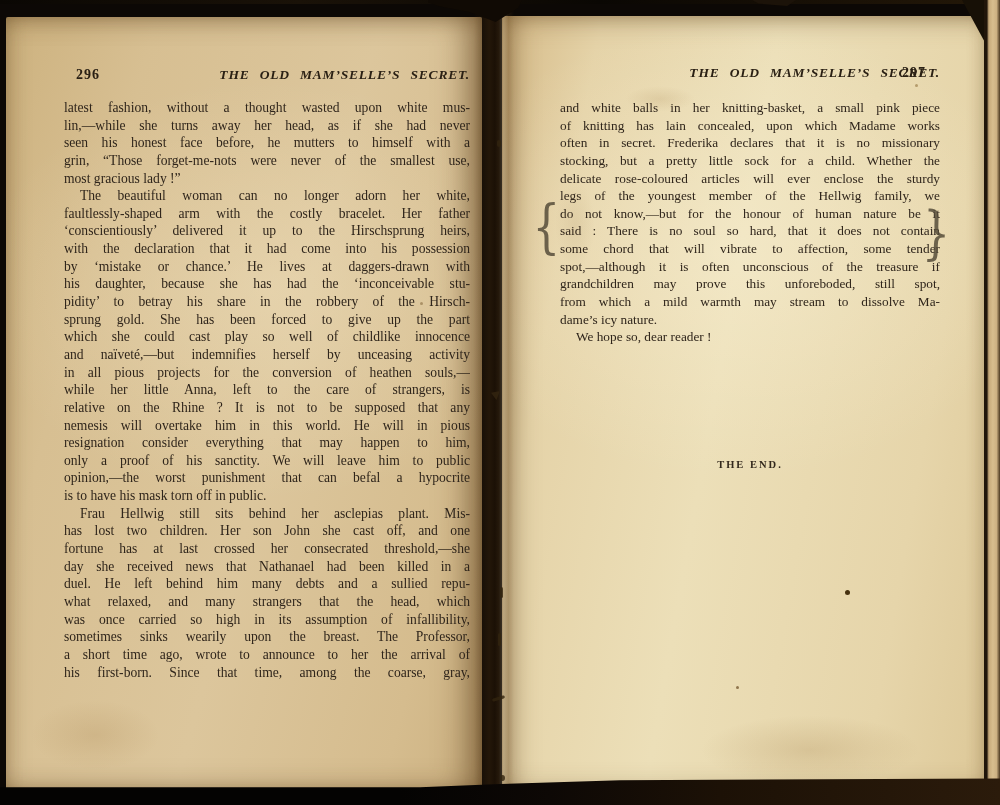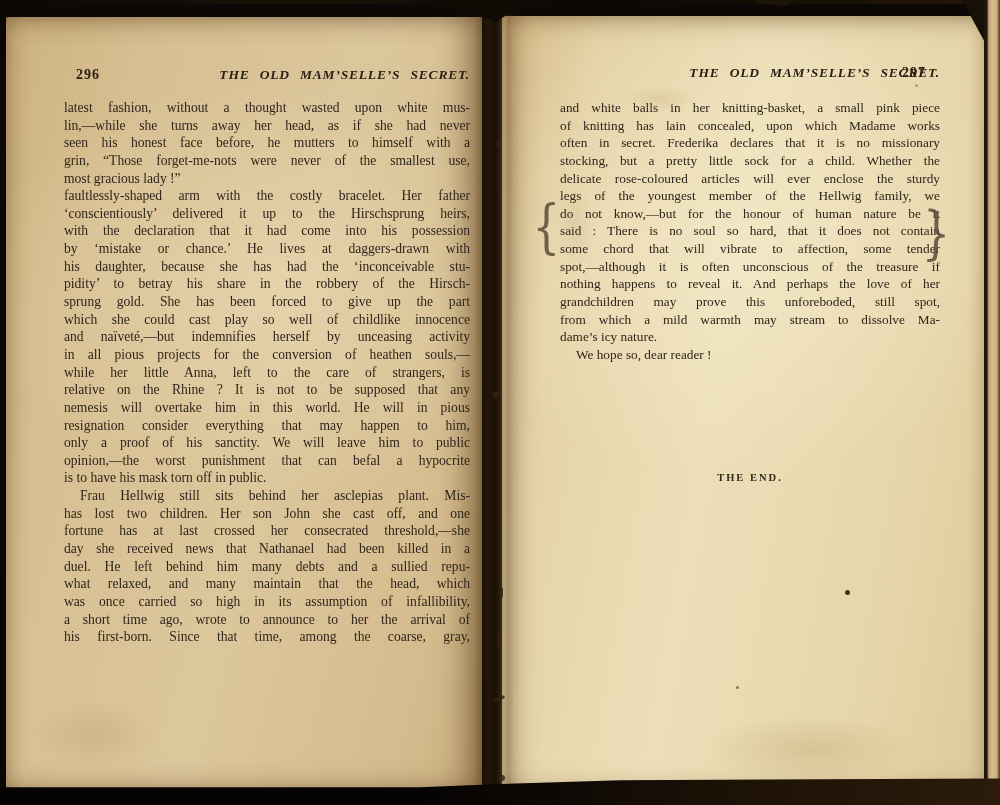--- a/index.html
+++ b/index.html
@@ -55,21 +55,21 @@
   .tb-left{left:58px;top:83px;width:406px;font-size:13.6px;}
   .tb-right{left:58px;top:84px;width:380px;font-size:13.3px;}
   .line{
     display:block;height:17.65px;overflow:hidden;
     text-align:justify;text-align-last:justify;-moz-text-align-last:justify;
     white-space:normal;
   }
   .line.endline{text-align-last:left;-moz-text-align-last:left;}
   .line.indent{text-indent:16px;}
   .the-end{
-    position:absolute;left:58px;top:456px;width:380px;text-align:center;
+    position:absolute;left:58px;top:443px;width:380px;text-align:center;
     font-size:10.5px;font-weight:700;letter-spacing:2px;color:#32281c;
   }
   
   .brace{
     position:absolute;color:rgba(86,76,58,0.85);
     font-family:"DejaVu Serif",serif;font-weight:400;
     font-size:58px;line-height:50px;transform:scaleX(0.75);
   }
   .brace-left{left:528px;top:202px;}
   .brace-right{left:918px;top:208px;transform:scaleX(0.75) rotate(2deg);}
@@ -118,20 +118,21 @@
     <div class="page-header hdr-left">
       <span class="page-num">296</span>
       <span class="running-title">THE OLD MAM’SELLE’S SECRET.</span>
     </div>
     <div class="text-block tb-left" id="left-text">
         <div class="line">latest fashion, without a thought wasted upon white mus-</div>
         <div class="line">lin,—while she turns away her head, as if she had never</div>
         <div class="line">seen his honest face before, he mutters to himself with a</div>
         <div class="line">grin, “Those forget-me-nots were never of the smallest use,</div>
         <div class="line endline">most gracious lady !”</div>
+        <div class="line indent">The beautiful woman can no longer adorn her white,</div>
         <div class="line">faultlessly-shaped arm with the costly bracelet. Her father</div>
         <div class="line">‘conscientiously’ delivered it up to the Hirschsprung heirs,</div>
         <div class="line">with the declaration that it had come into his possession</div>
         <div class="line">by ‘mistake or chance.’ He lives at daggers-drawn with</div>
         <div class="line">his daughter, because she has had the ‘inconceivable stu-</div>
         <div class="line">pidity’ to betray his share in the robbery of the Hirsch-</div>
         <div class="line">sprung gold. She has been forced to give up the part</div>
         <div class="line">which she could cast play so well of childlike innocence</div>
         <div class="line">and naïveté,—but indemnifies herself by unceasing activity</div>
         <div class="line">in all pious projects for the conversion of heathen souls,—</div>
@@ -140,22 +141,23 @@
         <div class="line">nemesis will overtake him in this world. He will in pious</div>
         <div class="line">resignation consider everything that may happen to him,</div>
         <div class="line">only a proof of his sanctity. We will leave him to public</div>
         <div class="line">opinion,—the worst punishment that can befal a hypocrite</div>
         <div class="line endline">is to have his mask torn off in public.</div>
         <div class="line indent">Frau Hellwig still sits behind her asclepias plant. Mis-</div>
         <div class="line">has lost two children. Her son John she cast off, and one</div>
         <div class="line">fortune has at last crossed her consecrated threshold,—she</div>
         <div class="line">day she received news that Nathanael had been killed in a</div>
         <div class="line">duel. He left behind him many debts and a sullied repu-</div>
-        <div class="line">what relaxed, and many maintain that the head, which</div>
+        <div class="line">what relaxed, and many strangers that the head, which</div>
         <div class="line">was once carried so high in its assumption of infallibility,</div>
+        <div class="line">sometimes sinks wearily upon the breast. The Professor,</div>
         <div class="line">a short time ago, wrote to announce to her the arrival of</div>
         <div class="line">his first-born. Since that time, among the coarse, gray,</div>
       </div>
   </div>
 
   <div class="page page-right">
     <div class="page-header hdr-right">
       <span class="running-title">THE OLD MAM’SELLE’S SECRET.</span>
       <span class="page-num">297</span>
     </div>
@@ -163,21 +165,20 @@
         <div class="line">and white balls in her knitting-basket, a small pink piece</div>
         <div class="line">of knitting has lain concealed, upon which Madame works</div>
         <div class="line">often in secret. Frederika declares that it is no missionary</div>
         <div class="line">stocking, but a pretty little sock for a child. Whether the</div>
         <div class="line">delicate rose-coloured articles will ever enclose the sturdy</div>
         <div class="line">legs of the youngest member of the Hellwig family, we</div>
         <div class="line">do not know,—but for the honour of human nature be it</div>
         <div class="line">said : There is no soul so hard, that it does not contain</div>
         <div class="line">some chord that will vibrate to affection, some tender</div>
         <div class="line">spot,—although it is often unconscious of the treasure if</div>
-        <div class="line">nothing happens to reveal it. And perhaps the love of her</div>
         <div class="line">grandchildren may prove this unforeboded, still spot,</div>
         <div class="line">from which a mild warmth may stream to dissolve Ma-</div>
         <div class="line endline">dame’s icy nature.</div>
         <div class="line indent endline">We hope so, dear reader !</div>
       </div>
     <div class="the-end">THE END.</div>
   </div>
 
   <div class="gutter"></div>
 

